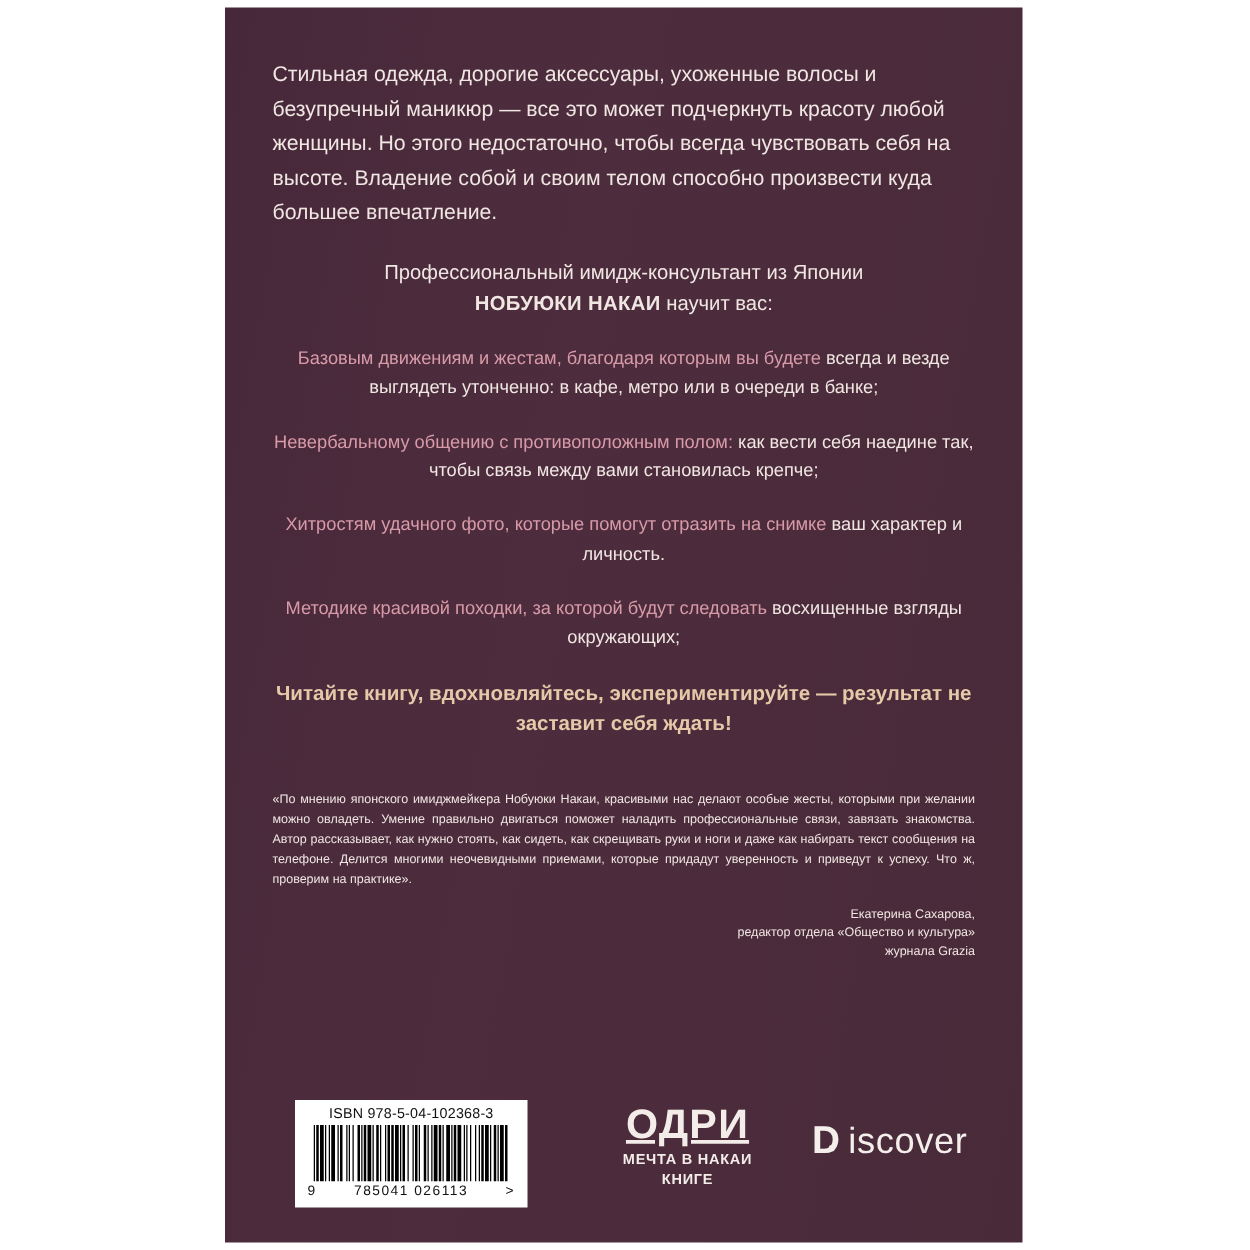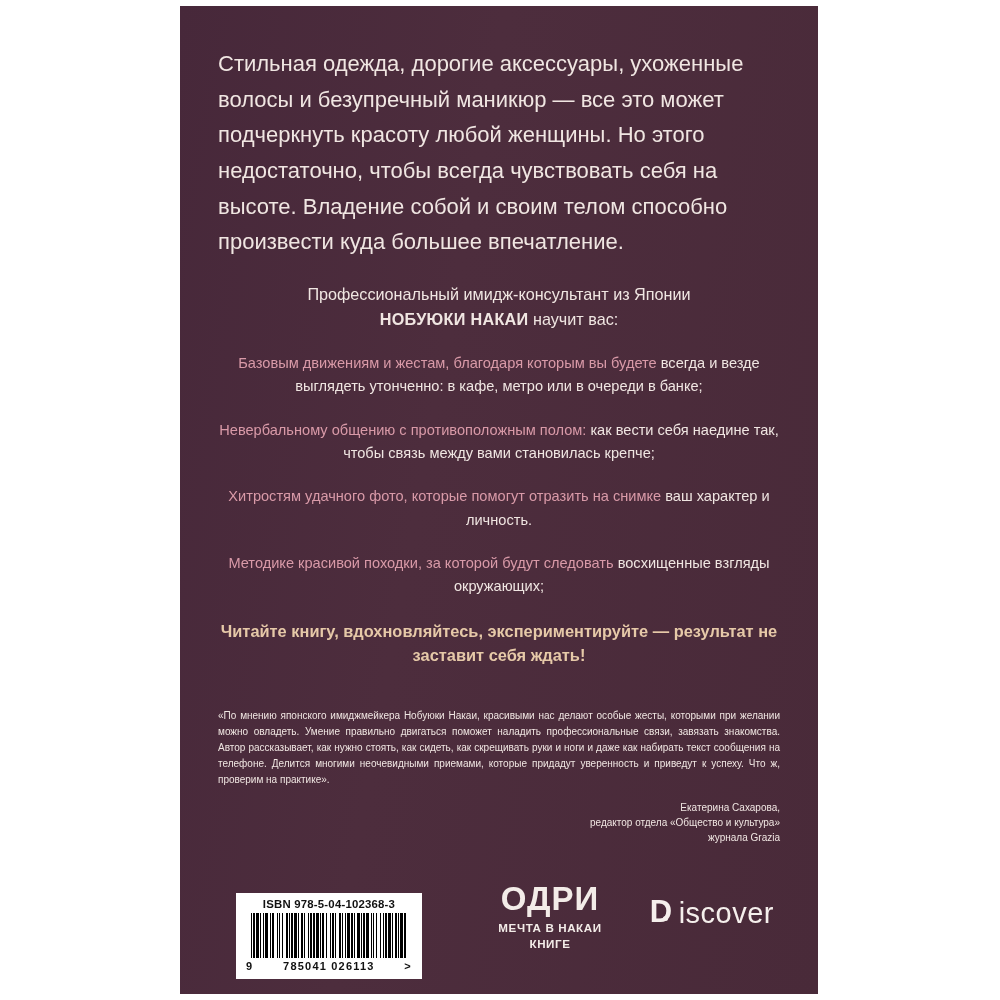--- a/index.html
+++ b/index.html
@@ -19,21 +19,21 @@
     top: 6px;
     width: 638px;
     height: 988px;
     background: #4a2a38;
     background: linear-gradient(100deg, #47283a 0%, #4d2d3d 40%, #492a39 100%);
     box-sizing: border-box;
     padding: 36px 38px 0 38px;
     color: #f2e9e4;
   }
   .intro {
-    font-size: 22px;
+    font-size: 17px;
     line-height: 1.62;
     color: #f0e6e2;
     text-align: left;
     margin: 4px 0 0 0;
   }
   .subtitle {
     text-align: center;
     font-size: 16.2px;
     line-height: 1.55;
     margin-top: 22px;
@@ -82,27 +82,26 @@
   .footer {
     position: absolute;
     left: 38px;
     right: 38px;
     bottom: 22px;
     height: 96px;
   }
   .barcode-box {
     position: absolute;
     left: 18px;
-    top: 17px;
+    top: 4px;
     width: 186px;
     height: 86px;
     background: #ffffff;
     box-sizing: border-box;
     padding: 5px 8px 4px 8px;
-    font-weight: bold;
   }
   .isbn-text {
     font-size: 11.4px;
     color: #111;
     font-family: "Liberation Sans", sans-serif;
     text-align: center;
     letter-spacing: 0.2px;
   }
   .bars {
     margin-top: 3px;
@@ -132,20 +131,21 @@
     top: 6px;
     width: 180px;
     text-align: center;
     color: #f3ece8;
   }
   .odri-logo {
     font-size: 33px;
     font-weight: bold;
     letter-spacing: 1px;
     line-height: 1;
+    text-decoration: underline;
   }
   .odri-sub {
     margin-top: 5px;
     font-size: 11.6px;
     font-weight: bold;
     letter-spacing: 0.6px;
     line-height: 1.35;
   }
   .discover {
     position: absolute;

